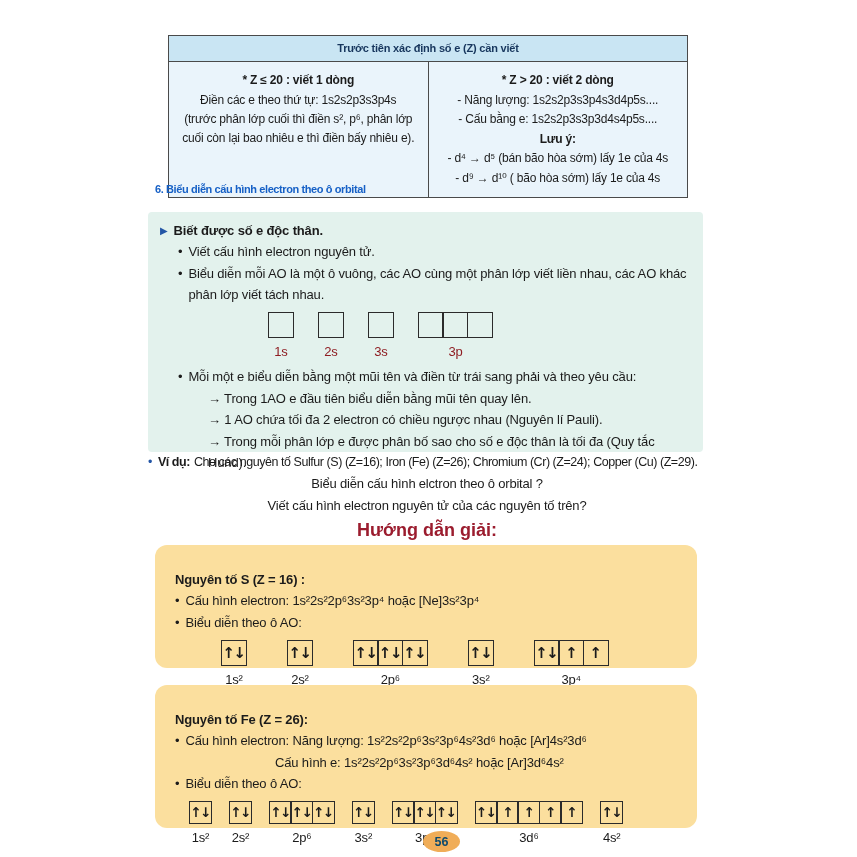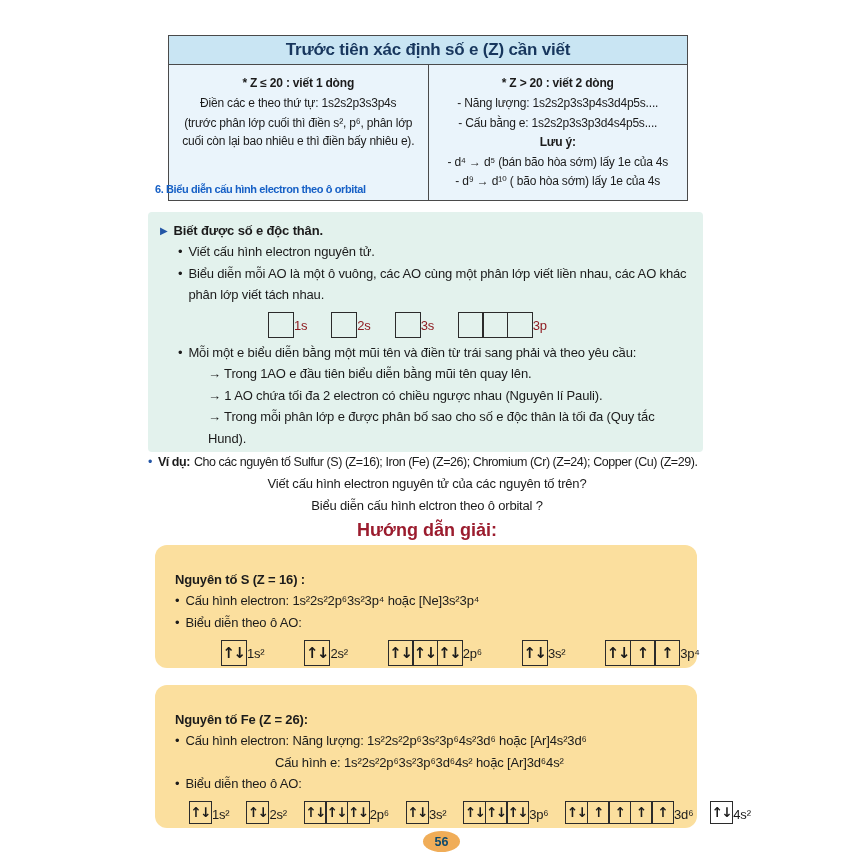--- a/index.html
+++ b/index.html
@@ -11,21 +11,21 @@
   .b { font-weight:bold; }
 
   
   .rule-table {
     position:absolute; left:168px; top:35px; width:520px;
     border-collapse:collapse; table-layout:fixed;
     font-size:12px; letter-spacing:-0.2px; line-height:1.55;
   }
   .rule-table th, .rule-table td { border:1.5px solid #4a4a4a; }
   .rule-table th {
-    background:#c9e5f3; color:#17365d; font-size:17px; font-weight:bold;
+    background:#c9e5f3; color:#17365d; font-size:11px; font-weight:bold;
     height:23px; text-align:center; padding:1px 4px;
   }
   .rule-table td {
     background:#eaf4fb; vertical-align:top; padding:8px 9px; height:112px;
   }
   .cell-left  { width:220px; }
   .cell-right { width:300px; }
   .rule-table td > div { margin:1px 0;text-align:center; }
 
   
@@ -43,21 +43,21 @@
   .g-line { display:flex; }
   .arrow-bullet { color:#2456a6; font-size:10px; margin:3px 6px 0 0; }
   .dot { margin:0 6px 0 0; }
   .dot.blue { color:#2456a6; }
   .ind1 { padding-left:18px; }
   .ind2 { padding-left:48px; }
   .g-line .txt { flex:1; }
 
   
   .ao-diagram { display:flex; align-items:flex-start; }
-  .ao-group { display:flex; flex-direction:row; }
+  .ao-group { display:flex; flex-direction:column; align-items:center; }
   .ao-row { display:flex; }
   .ao-cell {
     width:26px; height:26px; box-sizing:border-box; border:1.6px solid #2b2b2b;
     display:flex; align-items:center; justify-content:center;
     font-family:"DejaVu Sans",sans-serif; font-weight:bold; font-size:15px;
     letter-spacing:-1.5px; padding-right:1px; background:transparent;
   }
   .ao-cell + .ao-cell { margin-left:-1.6px; }
   .ao-label { font-size:13px; margin-top:3px; letter-spacing:-0.2px; }
 
@@ -175,22 +175,22 @@
     <div class="g-line ind2">→ 1 AO chứa tối đa 2 electron có chiều ngược nhau (Nguyên lí Pauli).</div>
     <div class="g-line ind2">→ Trong mỗi phân lớp e được phân bố sao cho số e độc thân là tối đa (Quy tắc Hund).</div>
   </div>
 
   <div class="example-block">
     <div class="ex-line1">
       <span class="dot blue">•</span>
       <span class="b">Ví dụ:</span>
       <span>Cho các nguyên tố Sulfur (S) (Z=16); Iron (Fe) (Z=26); Chromium (Cr) (Z=24); Copper (Cu) (Z=29).</span>
     </div>
+    <div class="ex-center">Biểu diễn cấu hình elctron theo ô orbital ?</div>
     <div class="ex-center">Viết cấu hình electron nguyên tử của các nguyên tố trên?</div>
-    <div class="ex-center">Biểu diễn cấu hình elctron theo ô orbital ?</div>
     <div class="ex-solution">Hướng dẫn giải:</div>
   </div>
 
   <div class="el-box s-box">
     <div class="b">Nguyên tố S (Z = 16) :</div>
     <div class="el-line">
       <span class="dot">•</span>
       <span>Cấu hình electron: 1s²2s²2p⁶3s²3p⁴ hoặc [Ne]3s²3p⁴</span>
     </div>
     <div class="el-line">

